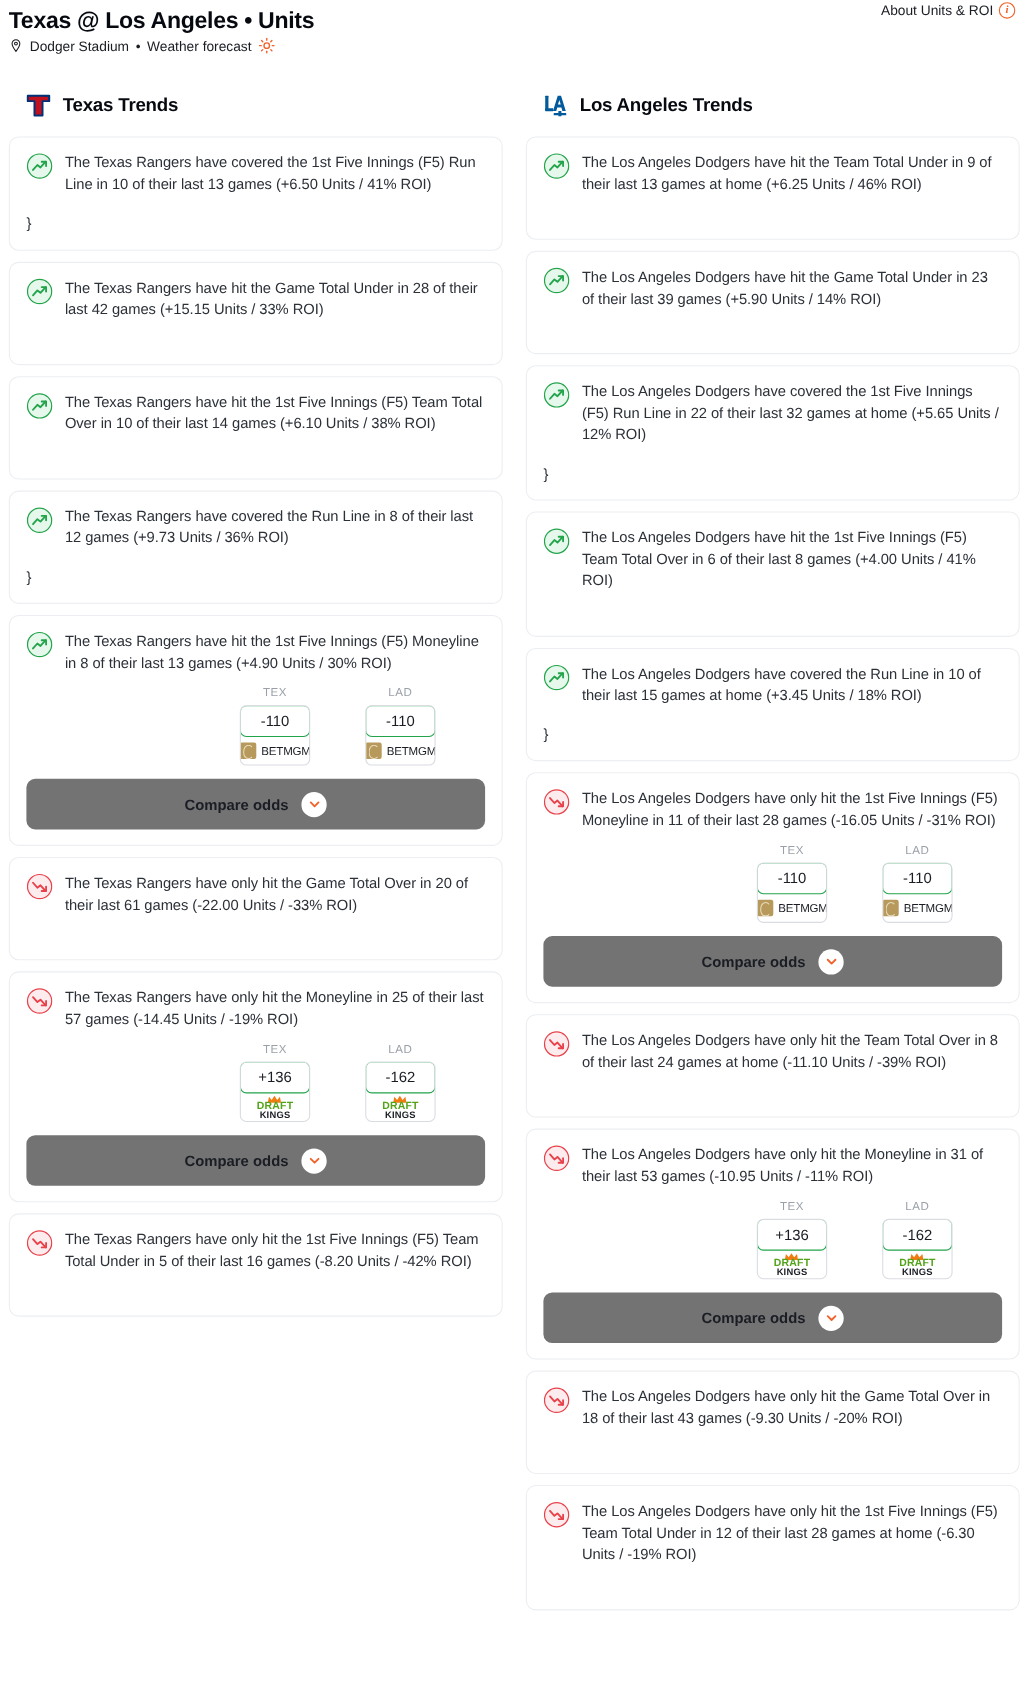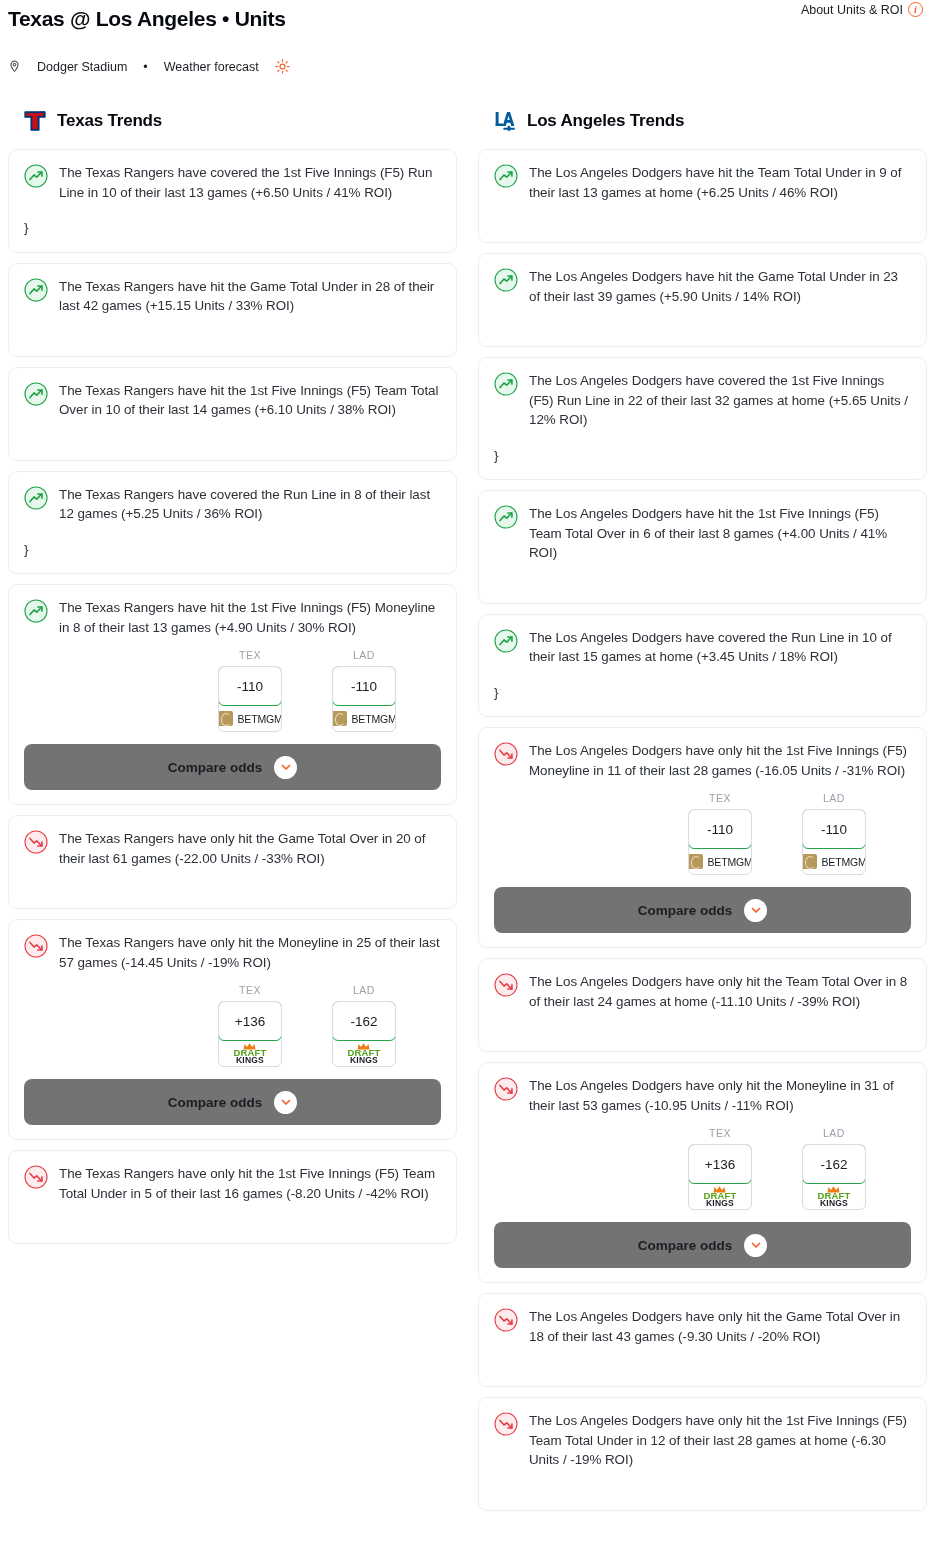--- a/index.html
+++ b/index.html
@@ -50,22 +50,22 @@
     font-weight: bold;
     font-style: italic;
     display: flex; align-items: center; justify-content: center;
     line-height: 1;
     font-family: "Liberation Serif", serif;
   }
 
   .venue-row {
     display: flex;
     align-items: center;
-    gap: 16px;
-    margin-top: 27px;
+    gap: 6px;
+    margin-top: 2px;
     font-size: 12.5px;
     color: #1a1d23;
   }
   .pin-icon { width: 13px; height: 15px; flex: none; }
   .venue-text { white-space: nowrap; }
   .venue-link { color: #1a1d23; text-decoration: none; cursor: pointer; }
   .sun-icon { width: 15px; height: 15px; flex: none; }
 
   
   .columns {
@@ -135,21 +135,21 @@
   .odds-box {
     border: 1px solid #d9dce1;
     border-radius: 6px;
     overflow: hidden;
     background: #fff;
     cursor: pointer;
   }
   .odds-value {
     border: 1px solid #22a44a;
     border-radius: 6px;
-    height: 40px;
+    height: 29px;
     display: flex;
     align-items: center;
     justify-content: center;
     font-size: 13.5px;
     color: #1a1d23;
     background: #fff;
     margin: -1px -1px 0 -1px;
   }
   .odds-book {
     height: 25px;
@@ -294,21 +294,21 @@
           </div>
           <div class="card-filler"></div>
         </div>
         <div class="trend-card">
           <div class="trend-top">
             <svg class="trend-icon" viewBox="0 0 24 24">
               <circle cx="12" cy="12" r="11" fill="#e6f7ec" stroke="#22a44a" stroke-width="1.1"></circle>
               <path d="M6 15.5 L10 11 L12.8 13.2 L17.5 8" fill="none" stroke="#22a44a" stroke-width="1.7" stroke-linecap="round" stroke-linejoin="round"></path>
               <path d="M13.9 8 L17.9 8 L17.9 12" fill="none" stroke="#22a44a" stroke-width="1.7" stroke-linecap="round" stroke-linejoin="round"></path>
             </svg>
-            <div class="trend-text">The Texas Rangers have covered the Run Line in 8 of their last 12 games (+5.25 Units / 36% ROI)</div>
+            <div class="trend-text">The Texas Rangers have covered the Run Line in 8 of their last 12 games (+9.73 Units / 36% ROI)</div>
           </div>
           <div class="stray-brace">}</div>
         </div>
         <div class="trend-card">
           <div class="trend-top">
             <svg class="trend-icon" viewBox="0 0 24 24">
               <circle cx="12" cy="12" r="11" fill="#e6f7ec" stroke="#22a44a" stroke-width="1.1"></circle>
               <path d="M6 15.5 L10 11 L12.8 13.2 L17.5 8" fill="none" stroke="#22a44a" stroke-width="1.7" stroke-linecap="round" stroke-linejoin="round"></path>
               <path d="M13.9 8 L17.9 8 L17.9 12" fill="none" stroke="#22a44a" stroke-width="1.7" stroke-linecap="round" stroke-linejoin="round"></path>
             </svg>

